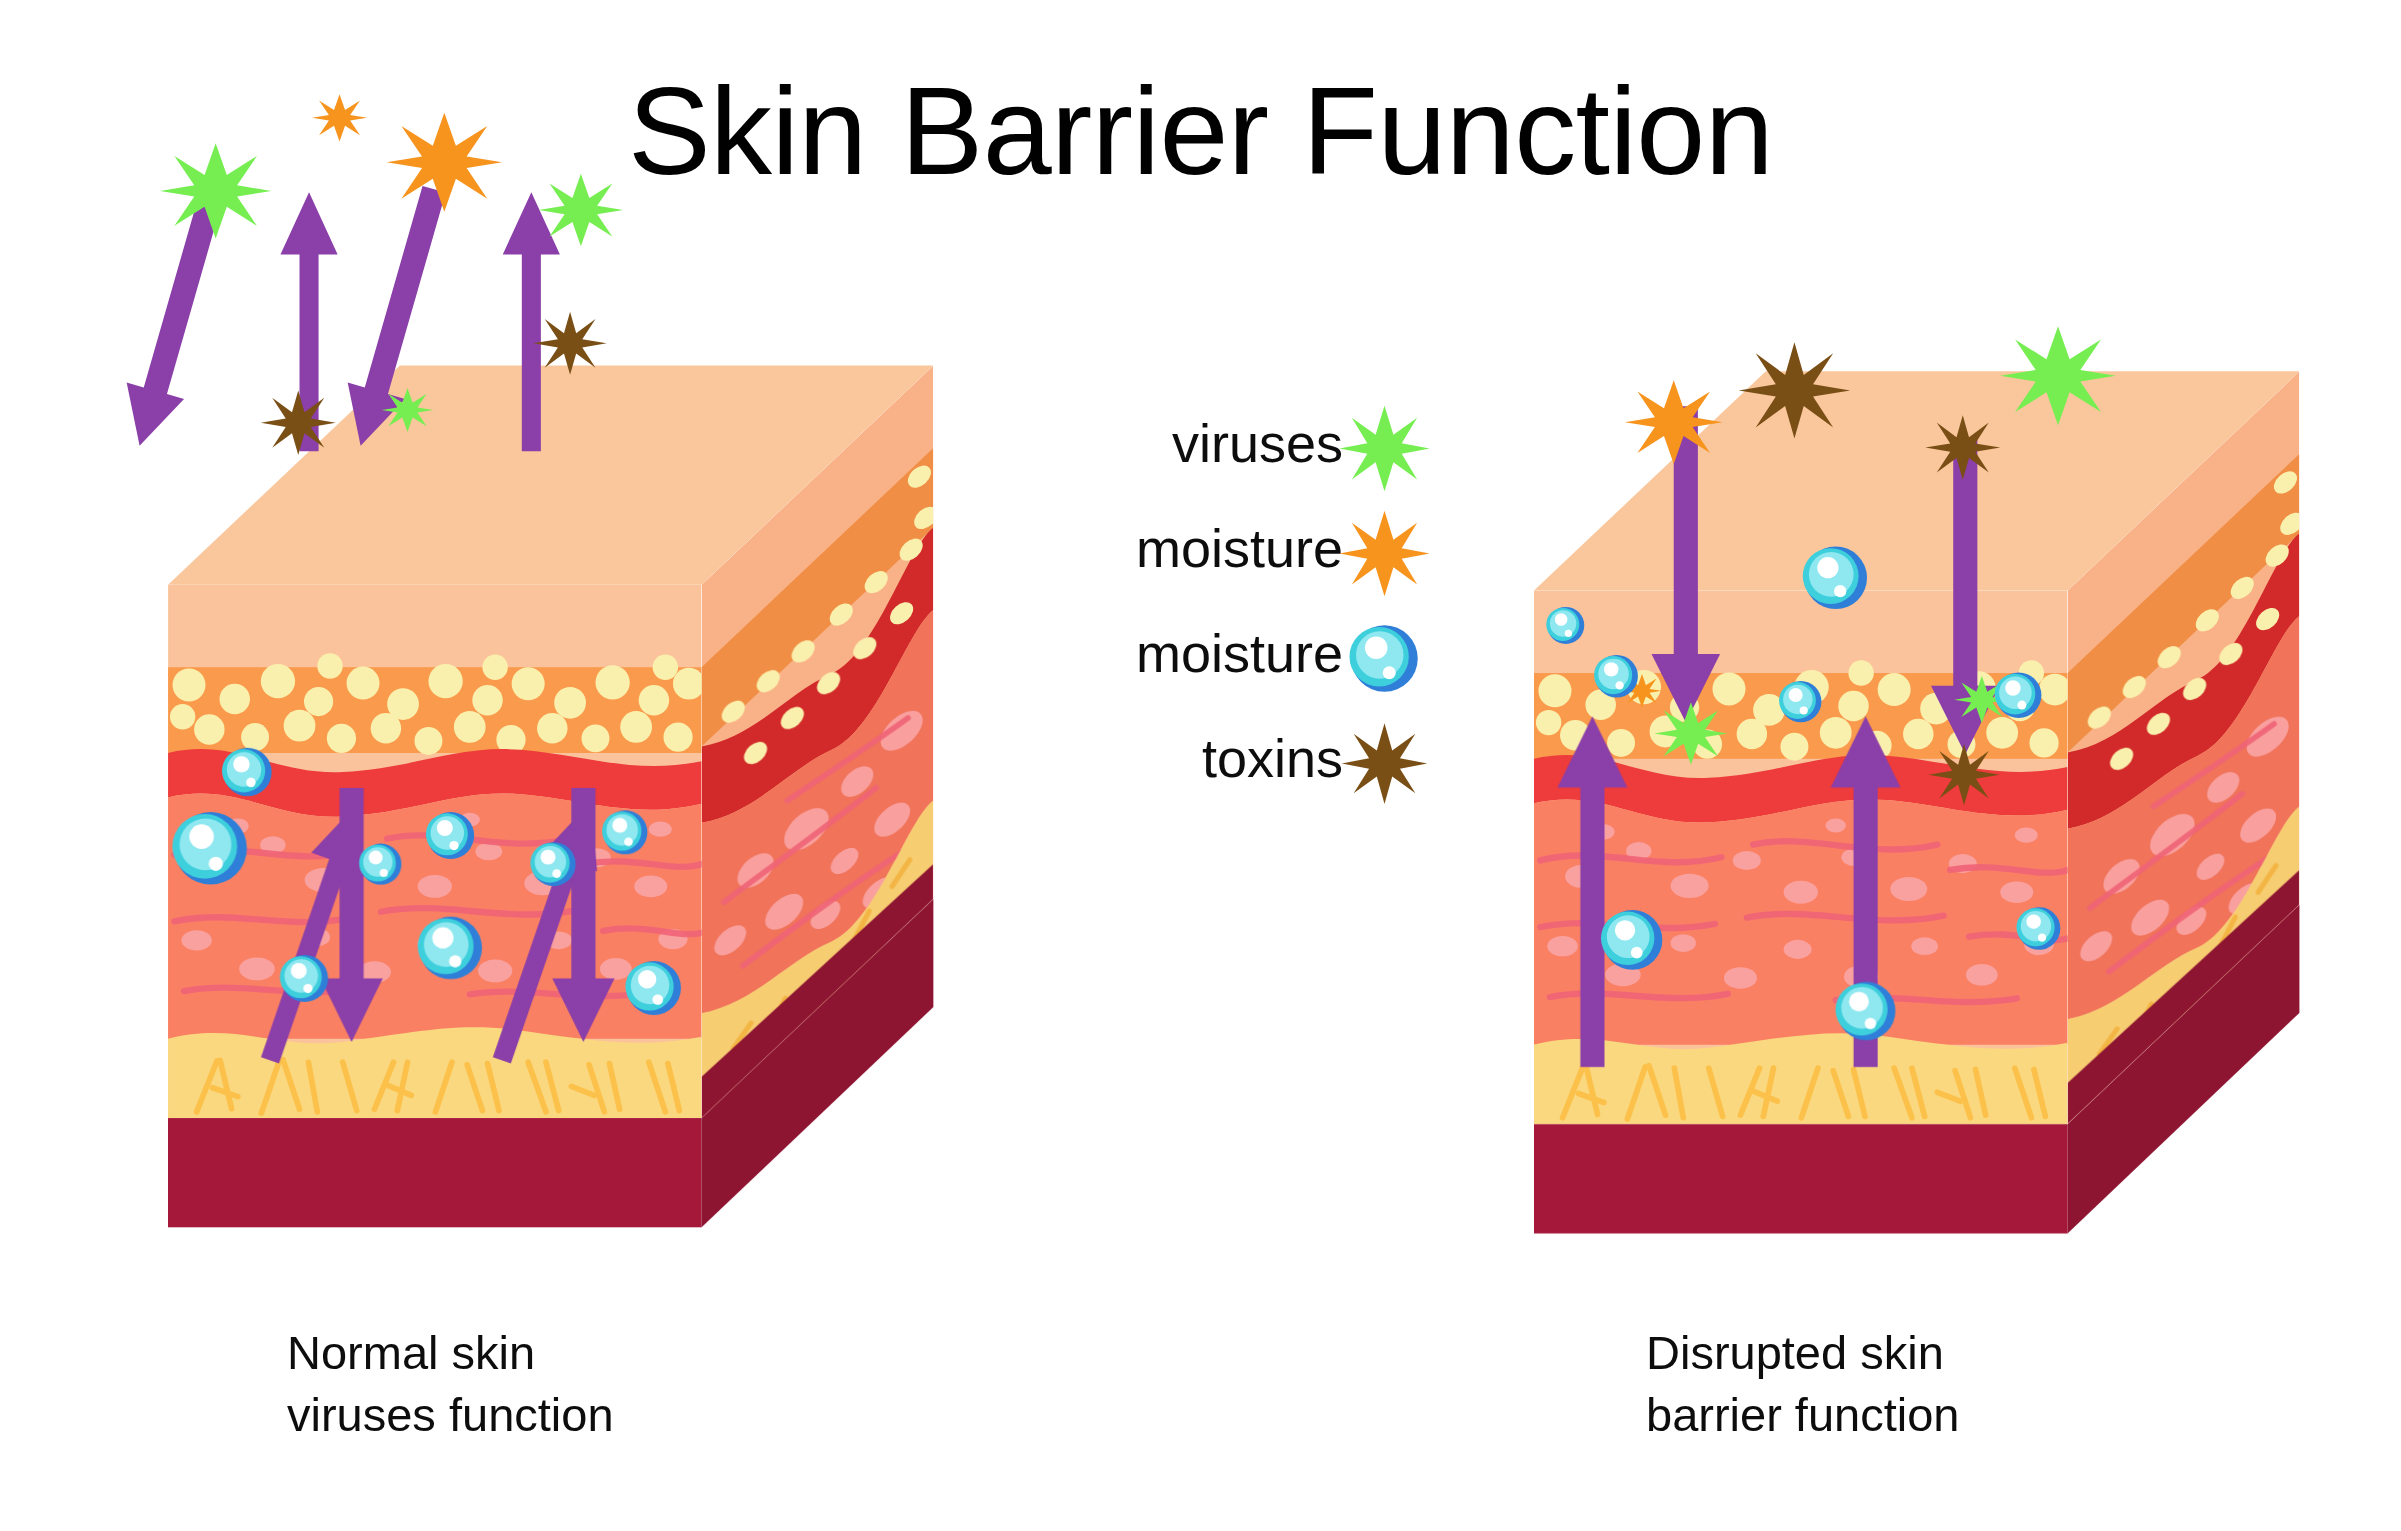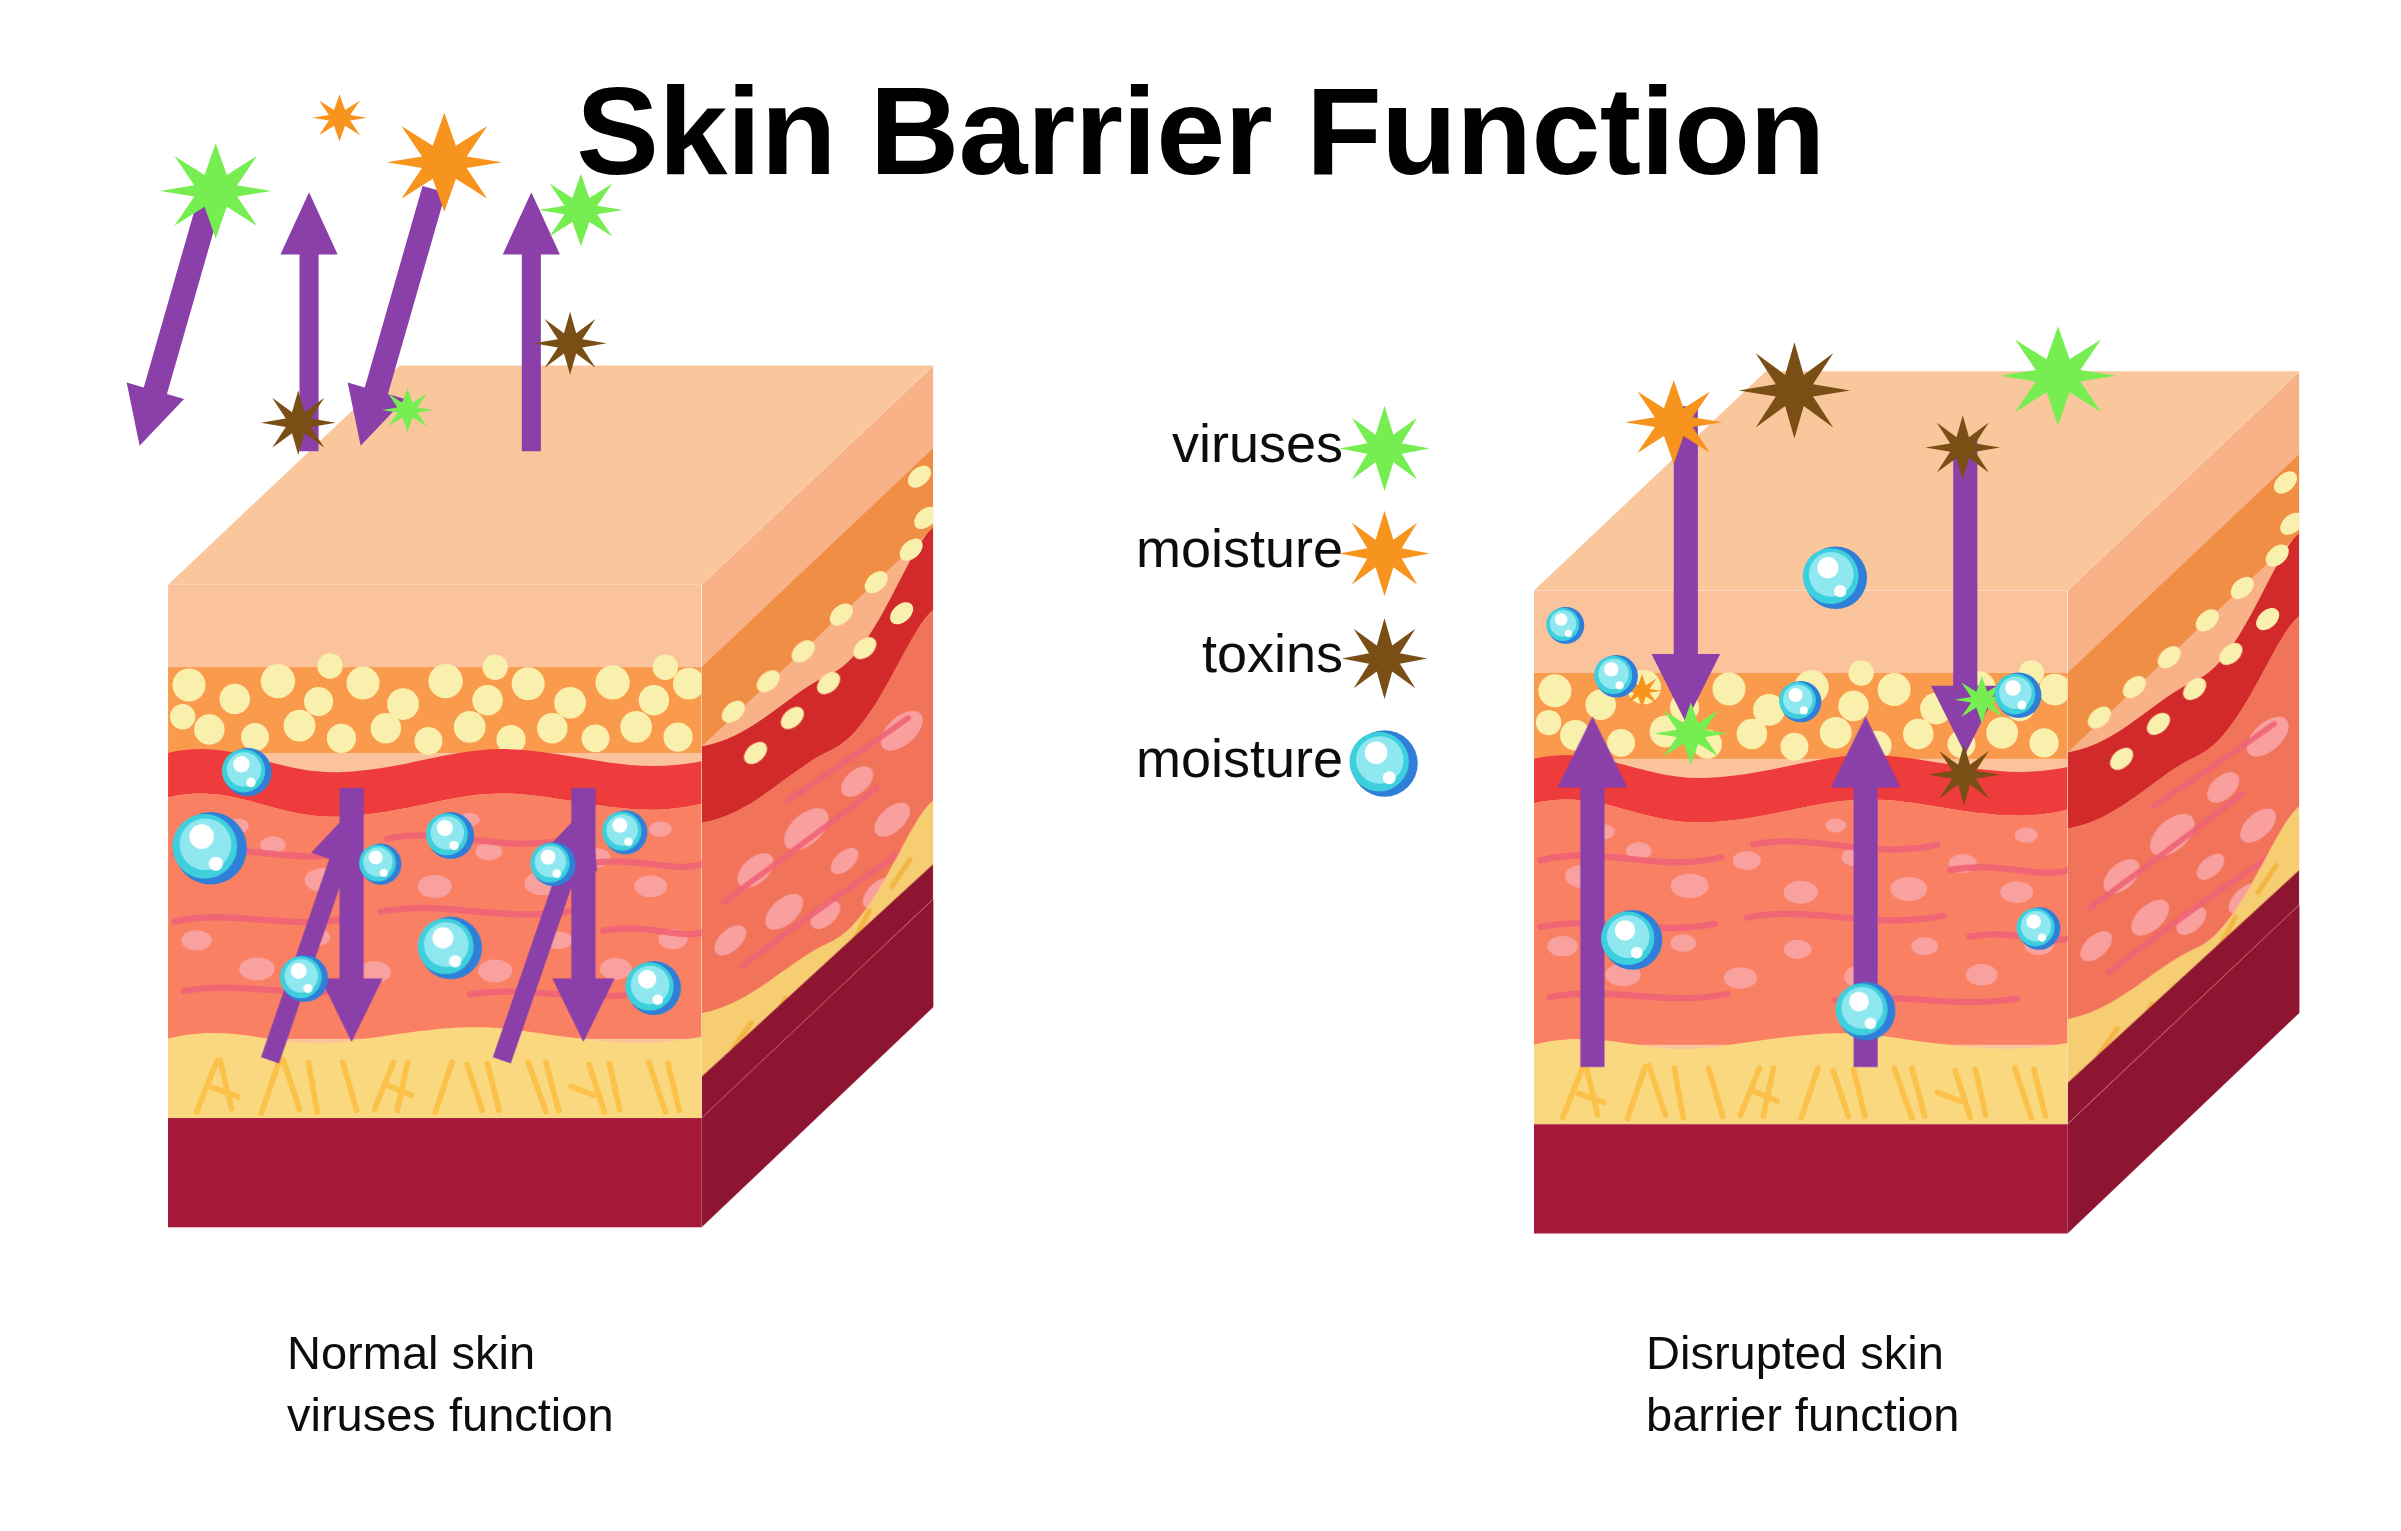--- a/index.html
+++ b/index.html
@@ -3,21 +3,21 @@
 <meta charset="utf-8">
 <style>
   html,body{margin:0;padding:0;background:#ffffff;}
   body{
     width:2401px;height:1532px;position:relative;overflow:hidden;
     font-family:"Liberation Sans","DejaVu Sans",sans-serif;
   }
   #stage{position:absolute;inset:0;width:2401px;height:1532px;}
   .title{
     position:absolute;left:0;top:69px;width:2401px;text-align:center;
-    font-size:124px;line-height:1.0;color:#010101;font-weight:700;
+    font-size:124px;line-height:1.0;color:#010101;font-weight:400;
     letter-spacing:-0.6px;
   }
   .caption{
     position:absolute;font-size:47px;line-height:1.32;color:#0d0d0d;font-weight:400;
     white-space:pre-line;
   }
   #caption-normal{left:287px;top:1322px;}
   #caption-disrupted{left:1646px;top:1322px;}
 
   .legend{position:absolute;left:1019px;top:406px;width:445px;}
@@ -618,41 +618,41 @@
     <div class="legend-row">
       <span class="legend-label">moisture</span>
       <span class="legend-icon">
         <svg width="95" height="95" viewBox="-80 -80 160 160">
           <path d="M0,-72 L15,-23 L55,-52 L29,-9 L76,0 L29,9 L55,52 L15,23 L0,72 L-15,23 L-55,52 L-29,9 L-76,0 L-29,-9 L-55,-52 L-15,-23 Z" fill="#f7941e"></path>
         </svg>
       </span>
     </div>
 
     <div class="legend-row">
+      <span class="legend-label">moisture</span>
+      <span class="legend-icon">
+        <svg width="95" height="95" viewBox="-80 -80 160 160">
+          <circle cx="0" cy="0" r="56" fill="#2f7fd8"></circle>
+          <circle cx="-9" cy="-3" r="50" fill="#3ecfdd"></circle>
+          <circle cx="-8" cy="-6" r="40" fill="#8fe8f0"></circle>
+          <circle cx="-14" cy="-18" r="19" fill="#ffffff"></circle>
+          <circle cx="8" cy="24" r="11" fill="#ffffff"></circle>
+        </svg>
+      </span>
+    </div>
+
+    <div class="legend-row">
       <span class="legend-label">toxins</span>
       <span class="legend-icon">
         <svg width="95" height="95" viewBox="-80 -80 160 160">
           <path d="M0,-68 L13,-22 L52,-50 L26,-9 L72,0 L26,9 L52,50 L13,22 L0,68 L-13,22 L-52,50 L-26,9 L-72,0 L-26,-9 L-52,-50 L-13,-22 Z" fill="#7a4f16"></path>
         </svg>
       </span>
     </div>
 
-    <div class="legend-row">
-      <span class="legend-label">moisture</span>
-      <span class="legend-icon">
-        <svg width="95" height="95" viewBox="-80 -80 160 160">
-          <circle cx="0" cy="0" r="56" fill="#2f7fd8"></circle>
-          <circle cx="-9" cy="-3" r="50" fill="#3ecfdd"></circle>
-          <circle cx="-8" cy="-6" r="40" fill="#8fe8f0"></circle>
-          <circle cx="-14" cy="-18" r="19" fill="#ffffff"></circle>
-          <circle cx="8" cy="24" r="11" fill="#ffffff"></circle>
-        </svg>
-      </span>
-    </div>
-
   </div>
 
   <div class="caption" id="caption-normal">Normal skin
 viruses function</div>
   <div class="caption" id="caption-disrupted">Disrupted skin
 barrier function</div>
 
 </div>
 
 

